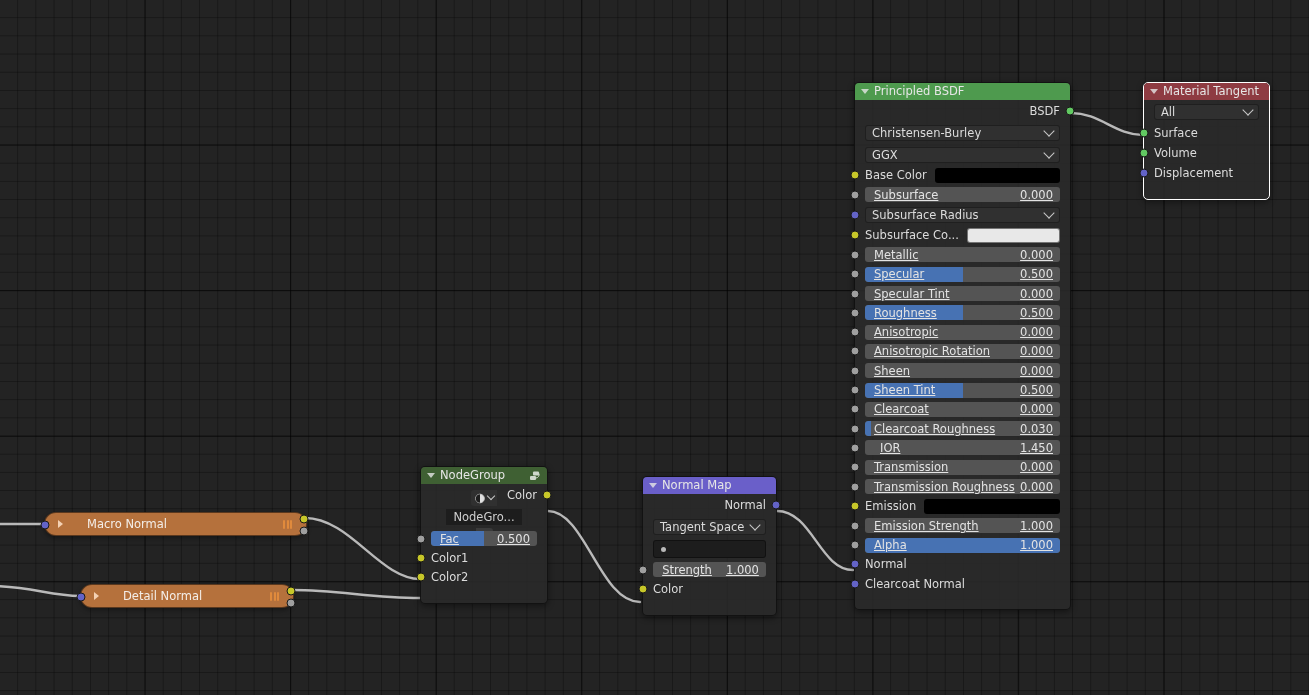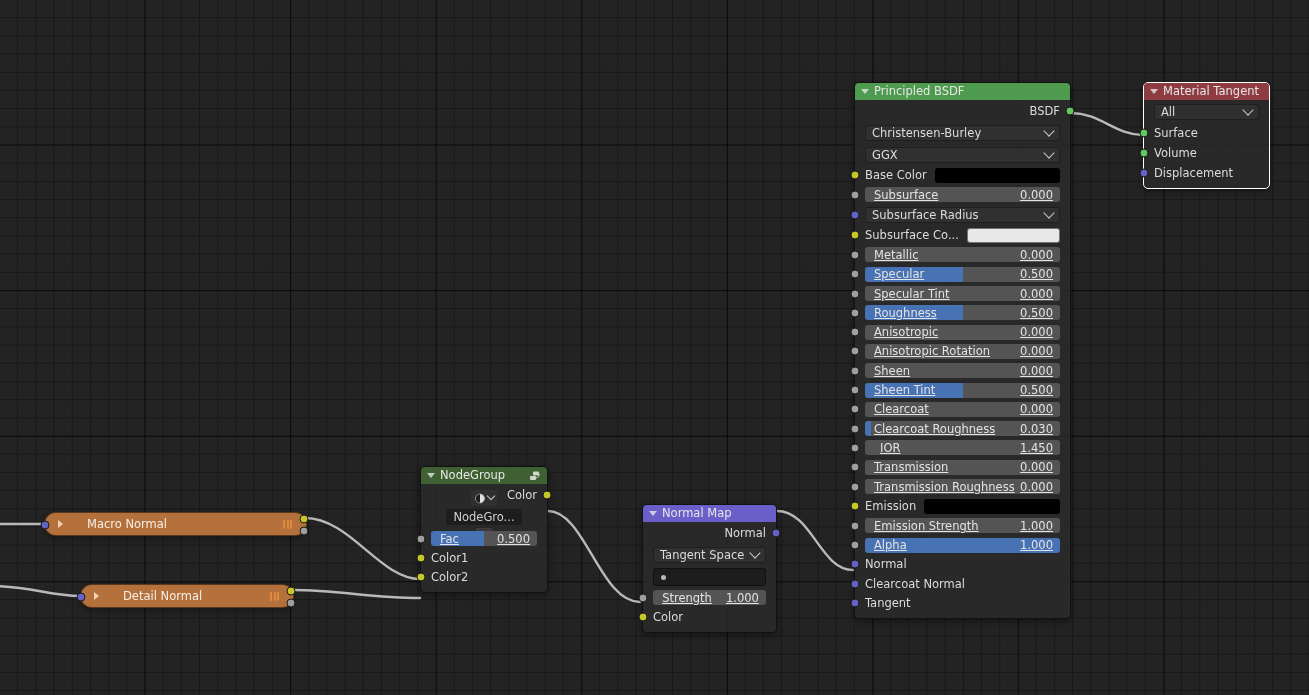--- a/index.html
+++ b/index.html
@@ -53,21 +53,21 @@
     font-size: 11.5px;
     color: #e6e6e6;
     padding: 0 6px;
     display: flex;
     align-items: center;
     gap: 5px;
     position: relative;
     overflow: hidden;
   }
   .node-body {
-    padding-bottom: 5px;
+    padding-bottom: 16px;
     position: relative;
   }
   .tri-down {
     width: 0; height: 0;
     border-left: 4px solid transparent;
     border-right: 4px solid transparent;
     border-top: 5px solid rgba(230,230,230,0.8);
     flex: none;
   }
   .tri-right {
@@ -318,21 +318,21 @@
         <span class="sock c-color" style="left:0px;"></span>
         <span class="row-label">Color1</span>
       </div>
       <div class="row">
         <span class="sock c-color" style="left:0px;"></span>
         <span class="row-label">Color2</span>
       </div>
     </div>
   </div>
 
-  <div class="node" style="left:642px; top:504px; width:135px;">
+  <div class="node" style="left:642px; top:476px; width:135px;">
     <div class="node-header" style="background:#6a5fc9;">
       <span class="tri-down"></span>
       <span>Normal Map</span>
     </div>
     <div class="node-body">
       <div class="row out" style="height:21px;">
         <span>Normal</span>
         <span class="sock c-vector right" style="right:0px;"></span>
       </div>
       <div class="row" style="height:23px;">
@@ -554,24 +554,20 @@
       <div class="row">
         <span class="sock c-vector" style="left:0px;"></span>
         <span class="row-label">Normal</span>
       </div>
 
       <div class="row">
         <span class="sock c-vector" style="left:0px;"></span>
         <span class="row-label">Clearcoat Normal</span>
       </div>
 
-      <div class="row">
-        <span class="sock c-vector" style="left:0px;"></span>
-        <span class="row-label">Tangent</span>
-      </div>
 
     </div>
   </div>
 
   <div class="node selected" style="left:1143px; top:82px; width:127px;">
     <div class="node-header" style="background:#8e3b42;">
       <span class="tri-down"></span>
       <span>Material Tangent</span>
     </div>
     <div class="node-body">

